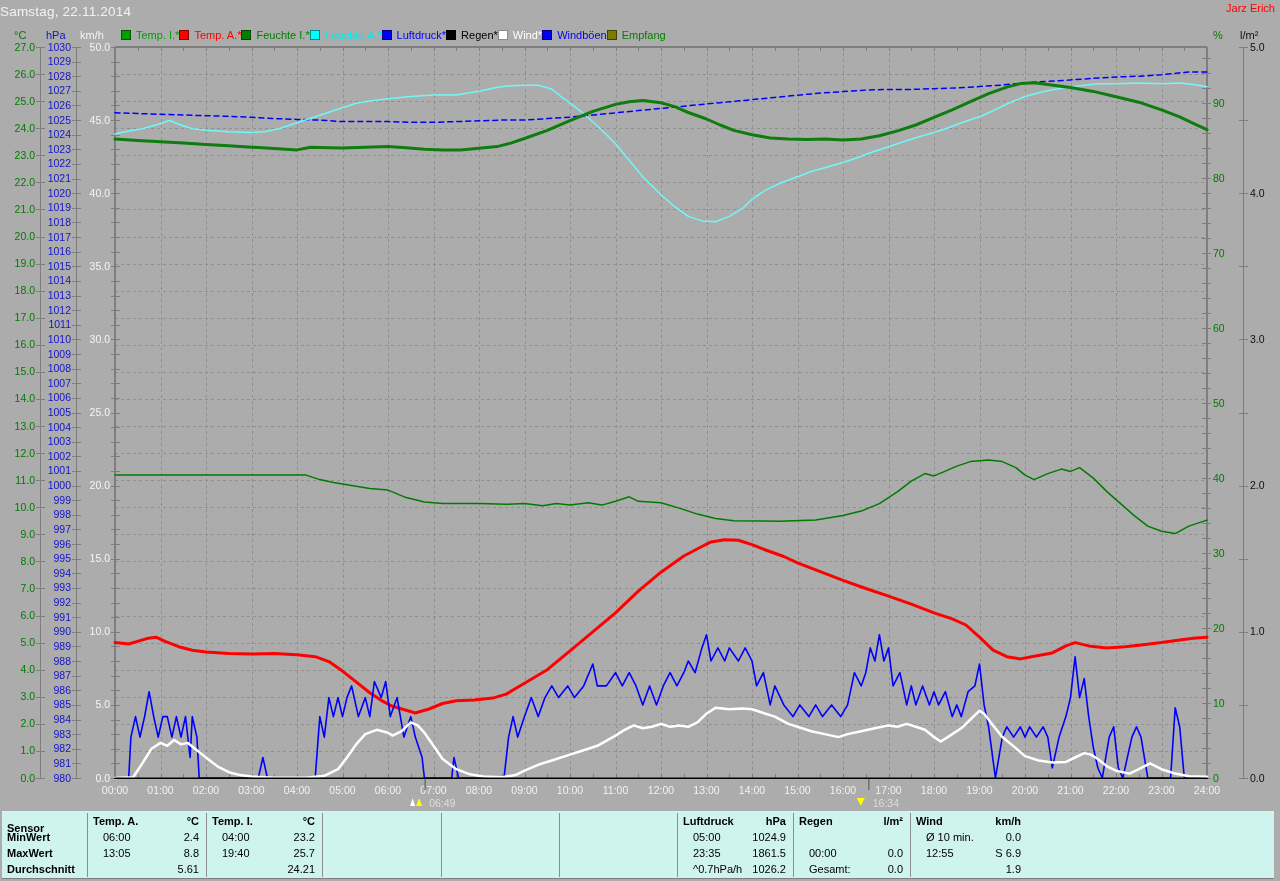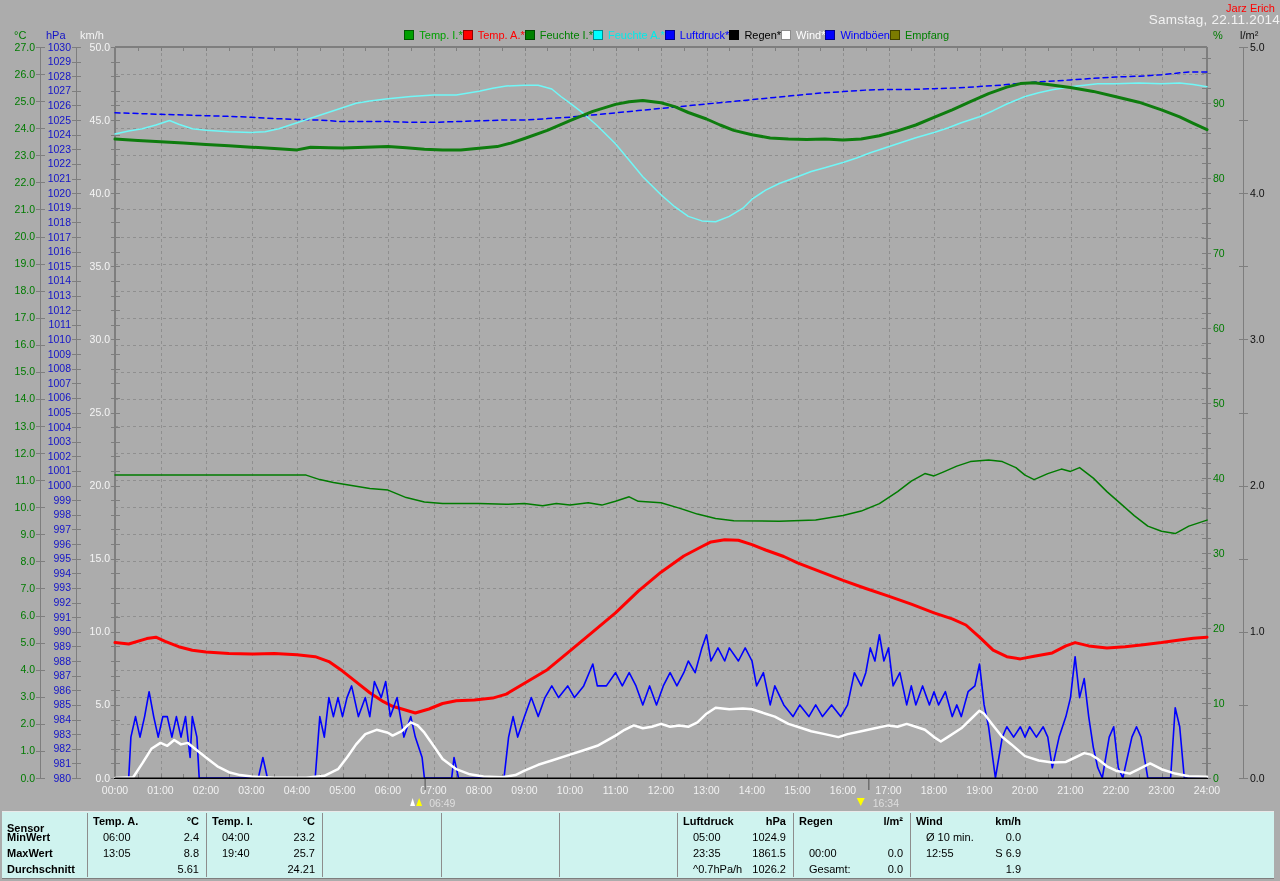--- a/index.html
+++ b/index.html
@@ -1,27 +1,27 @@
 <!DOCTYPE html>
 <html><head>
 <meta charset="utf-8">
 <style>
   html,body{margin:0;padding:0}
   body{width:1280px;height:881px;background:#acacac;position:relative;overflow:hidden;
        font-family:"Liberation Sans",sans-serif;-webkit-font-smoothing:none}
   .abs{position:absolute}
-  #title{left:0;right:0;top:12px;text-align:right;color:#f2f2f2;font-size:13.5px;letter-spacing:.2px}
+  #title{left:0;right:0;top:4px;text-align:left;color:#f2f2f2;font-size:13.5px;letter-spacing:.2px}
   #author{right:5px;top:2px;color:#ff0000;font-size:11px}
   .unit{font-size:11px;white-space:nowrap}
   #unit-c{left:14px;top:29px;color:#007b00}
   #unit-hpa{left:46px;top:29px;color:#1414c8}
   #unit-kmh{left:80px;top:29px;color:#f5f5f5}
   #unit-pct{left:1213px;top:29px;color:#007b00}
   #unit-lm2{left:1240px;top:29px;color:#101010}
-  #legend{left:121px;top:29px;width:828px;display:flex;justify-content:flex-end;font-size:11px}
+  #legend{left:121px;top:29px;width:828px;display:flex;justify-content:flex-start;font-size:11px}
   .leg{display:flex;align-items:center;gap:5px;white-space:nowrap}
   .leg .sw{width:10px;height:10px;border:1px solid rgba(0,0,0,.45);box-sizing:border-box}
   #chart-svg{left:0;top:0}
   #infotable{left:2px;top:811px;width:1272px;height:66px;background:#cff3ef;
              border-top:1px solid #e9e9e9;border-bottom:1px solid #7e7e7e;font-size:11px;color:#000}
   .tdiv{position:absolute;top:1px;bottom:1px;width:1px;background:#8d8d8d}
   .trowlab{position:absolute;left:5px;font-weight:bold;white-space:nowrap}
   .tcell{position:absolute;white-space:nowrap}
   .tcell .l{position:absolute;left:16px}
   .tcell .r{position:absolute;right:7px}

